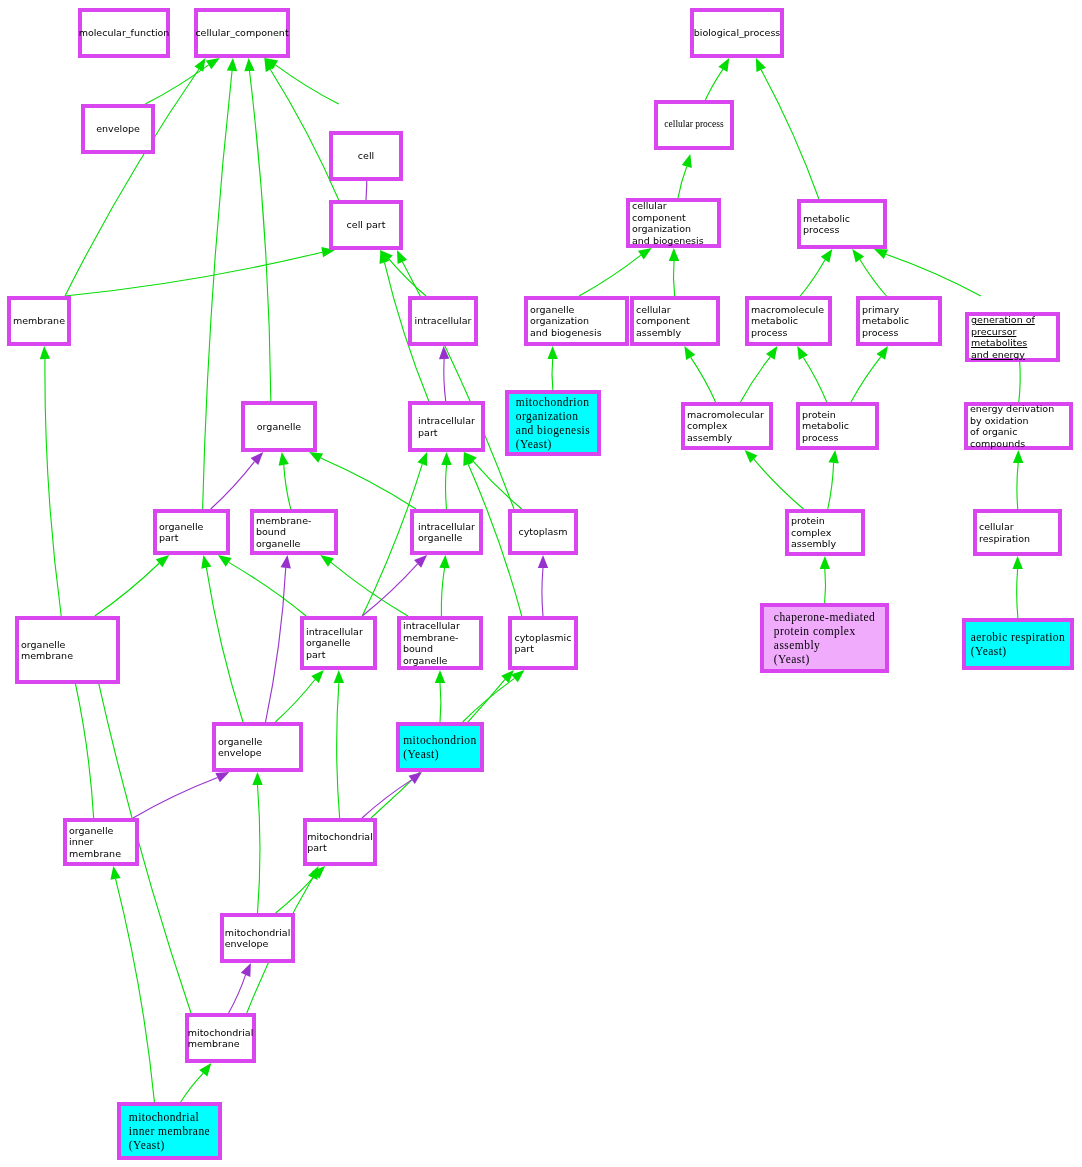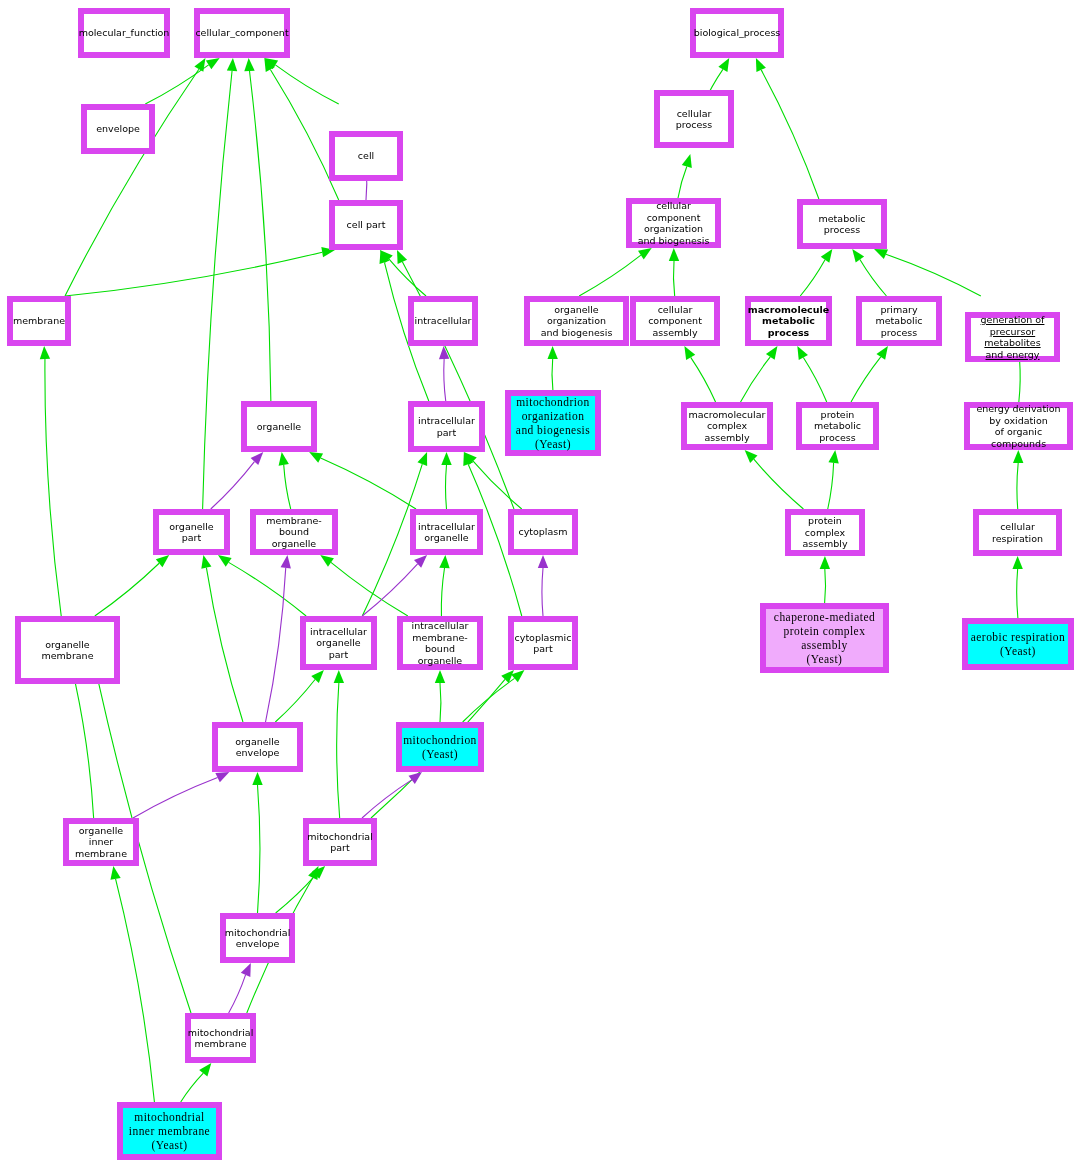--- a/index.html
+++ b/index.html
@@ -1,20 +1,20 @@
 <!DOCTYPE html>
 <html><head>
 <meta charset="utf-8">
 <style>
   html,body{margin:0;padding:0;background:#ffffff;}
   body{font-family:"DejaVu Sans", sans-serif;}
   #canvas{position:relative;width:1082px;height:1167px;background:#ffffff;overflow:hidden;}
   #edges{position:absolute;left:0;top:0;width:1082px;height:1167px;}
-  .node{position:absolute;box-sizing:border-box;border:6px solid #d946ef;background:#ffffff;
-        display:flex;align-items:center;justify-content:center;text-align:center;
+  .node{position:absolute;box-sizing:border-box;border:4px solid #d946ef;background:#ffffff;
+        display:flex;align-items:center;justify-content:center;
         font-size:9.5px;line-height:11.5px;color:#000000;letter-spacing:0px;}
   .node.hl{background:#00ffff;font-size:11.5px;line-height:14px;letter-spacing:.45px;font-family:Liberation Serif, serif;}
   .node .lbl{display:block;padding:0 2px;white-space:pre-line;}
 </style>
 </head>
 <body>
 
 <div id="canvas">
   <svg id="edges" viewBox="0 0 1082 1167">
       <g>
@@ -275,21 +275,21 @@
       </div>
       <div class="node" style="left: 690px; top: 8px; width: 94px; height: 50px;">
         <span class="lbl">biological_process</span>
       </div>
       <div class="node" style="left: 81px; top: 104px; width: 74px; height: 50px;">
         <span class="lbl">envelope</span>
       </div>
       <div class="node" style="left: 329px; top: 104px; width: 74px; height: 50px; margin-top: 27px;">
         <span class="lbl">cell</span>
       </div>
-      <div class="node" style="left: 654px; top: 90px; width: 80px; height: 58px;">
+      <div class="node" style="left: 654px; top: 100px; width: 80px; height: 50px; font-family: Liberation Serif, serif;">
         <span class="lbl">cellular process</span>
       </div>
       <div class="node" style="left: 329px; top: 200px; width: 74px; height: 50px;">
         <span class="lbl">cell part</span>
       </div>
       <div class="node" style="left: 626px; top: 198px; width: 95px; height: 50px;">
         <span class="lbl">cellular component
 organization
 and biogenesis</span>
       </div>
@@ -303,21 +303,21 @@
         <span class="lbl">intracellular</span>
       </div>
       <div class="node" style="left: 524px; top: 296px; width: 105px; height: 50px;">
         <span class="lbl">organelle organization
 and biogenesis</span>
       </div>
       <div class="node" style="left: 630px; top: 296px; width: 90px; height: 50px;">
         <span class="lbl">cellular component
 assembly</span>
       </div>
-      <div class="node" style="left: 745px; top: 296px; width: 87px; height: 50px; font-weight: bold;">
+      <div class="node" style="left: 745px; top: 296px; width: 87px; height: 50px;">
         <span class="lbl">macromolecule
 metabolic process</span>
       </div>
       <div class="node" style="left: 856px; top: 296px; width: 86px; height: 50px;">
         <span class="lbl">primary metabolic
 process</span>
       </div>
       <div class="node" style="left: 965px; top: 312px; width: 95px; height: 50px; text-decoration: underline;">
         <span class="lbl">generation of
 precursor metabolites

